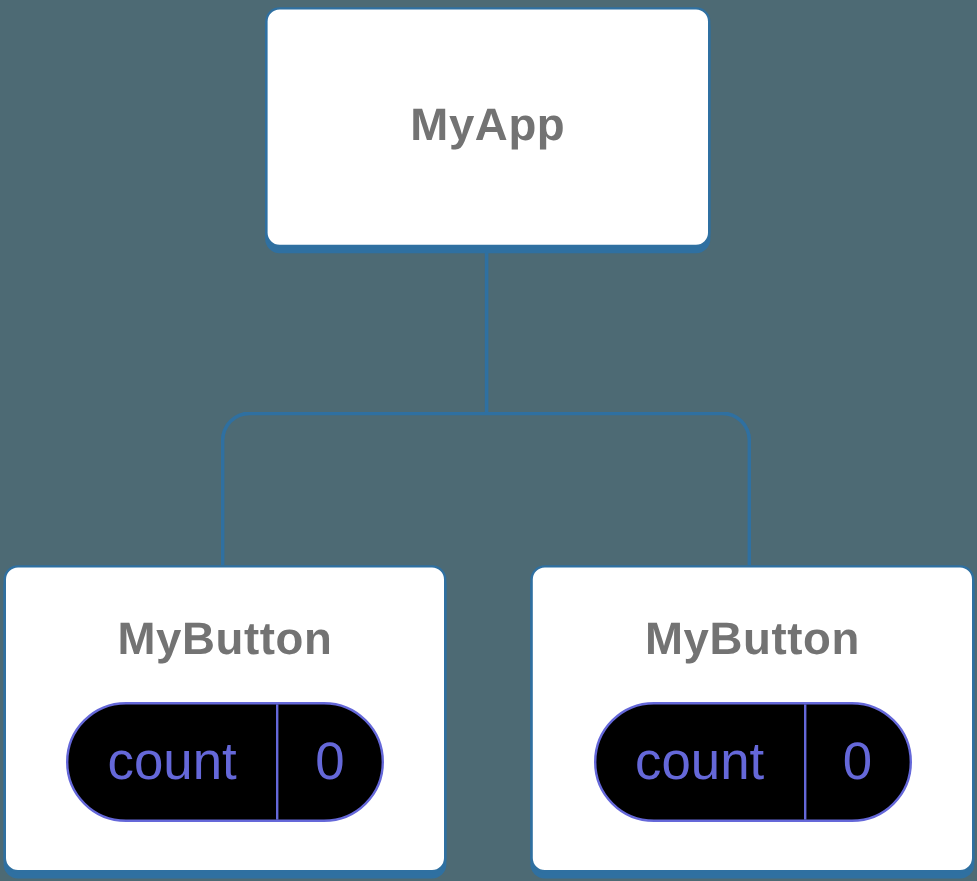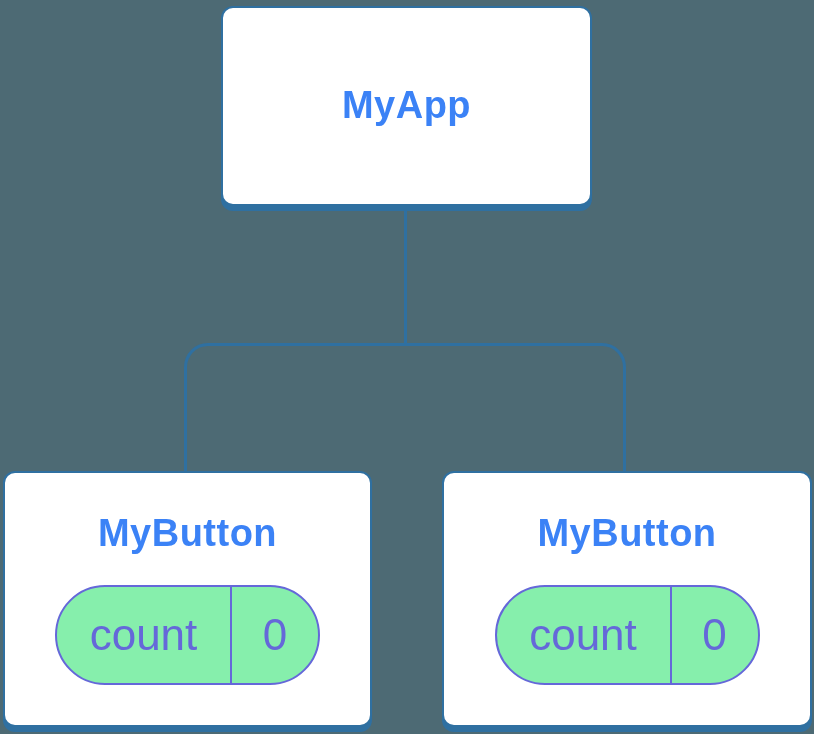--- a/index.html
+++ b/index.html
@@ -20,21 +20,21 @@
     background: #ffffff;
     border: 2.5px solid #2F70A1;
     border-radius: 12px;
     box-shadow: 0 5px 0 #2F70A1;
     display: flex;
     flex-direction: column;
     align-items: center;
     justify-content: center;
   }
   .node-label {
-    color: #3b82f6;
+    color: #737373;
     font-size: 38px;
     font-weight: bold;
     letter-spacing: 0.5px;
     line-height: 1.1;
   }
 
   .node.root  { left: 221px; top: 6px;   width: 371px; height: 200px; }
   .node.child { gap: 30px; align-items: center; }
   .node.child-left  { left: 3px;   top: 471px; width: 369px; height: 256px; }
   .node.child-right { left: 442px; top: 471px; width: 370px; height: 256px; }
@@ -59,21 +59,21 @@
   
   .pill {
     width: 265px; height: 100px;
     border: 2.5px solid #6568D9;
     border-radius: 60px;
     display: flex;
     align-items: stretch;
     color: #6568D9;
     font-size: 44px;
     font-weight: normal;
-    background: #86efac;
+    background: #000000;
   }
   .pill-key {
     width: 175px;
     border-right: 2.5px solid #6568D9;
     display: flex;
     align-items: center;
     justify-content: center;
   }
   .pill-value {
     flex: 1;

